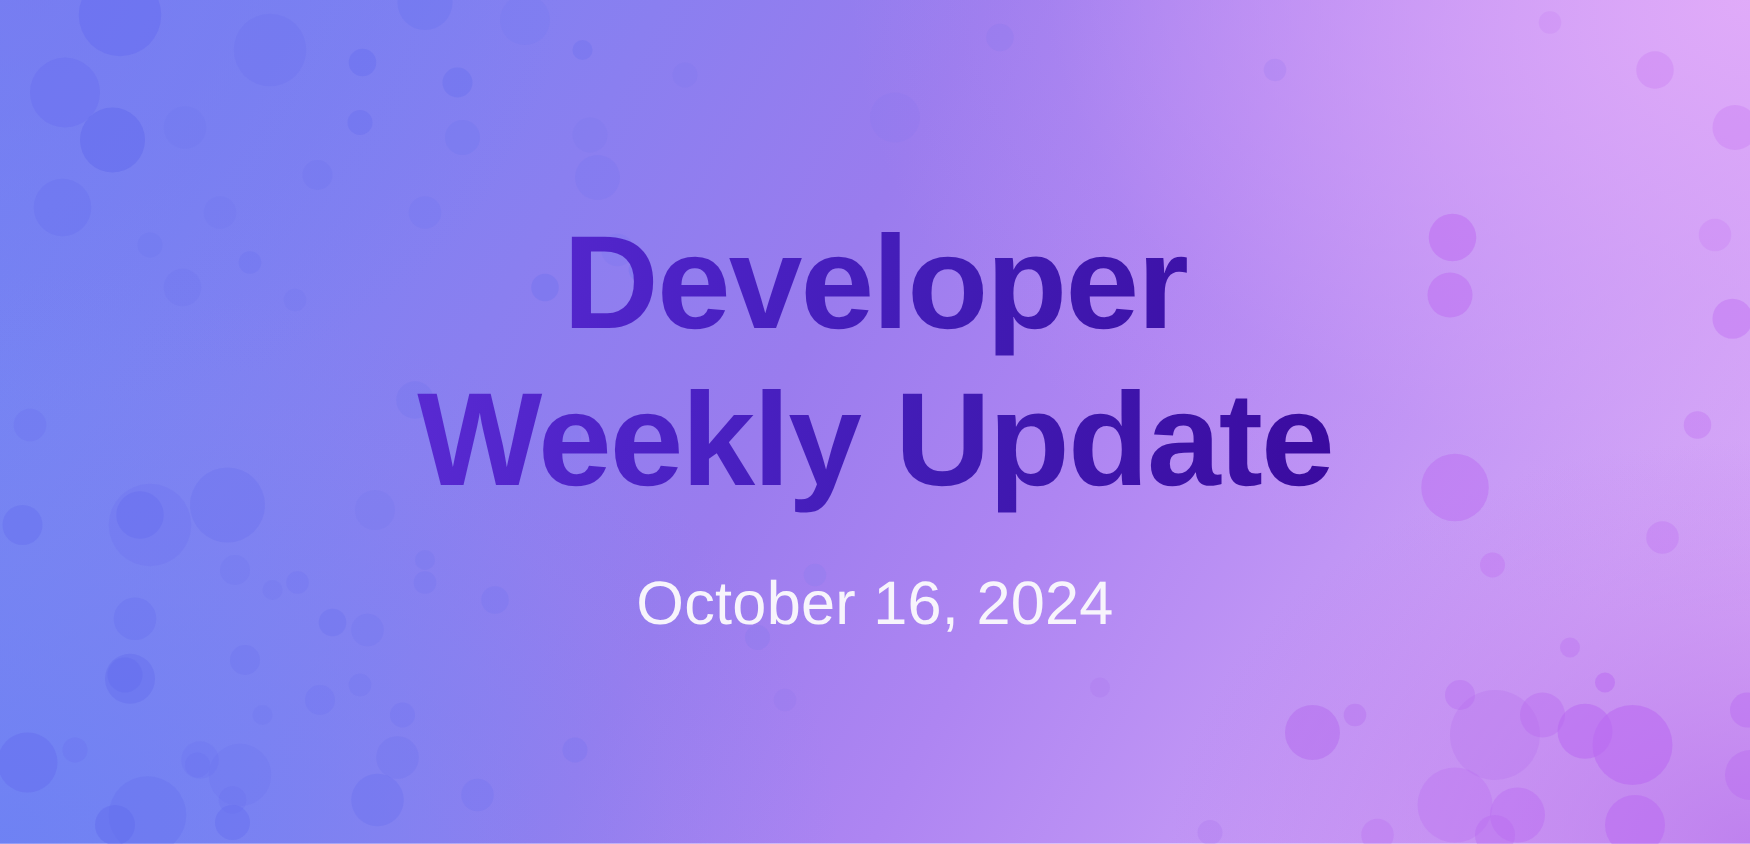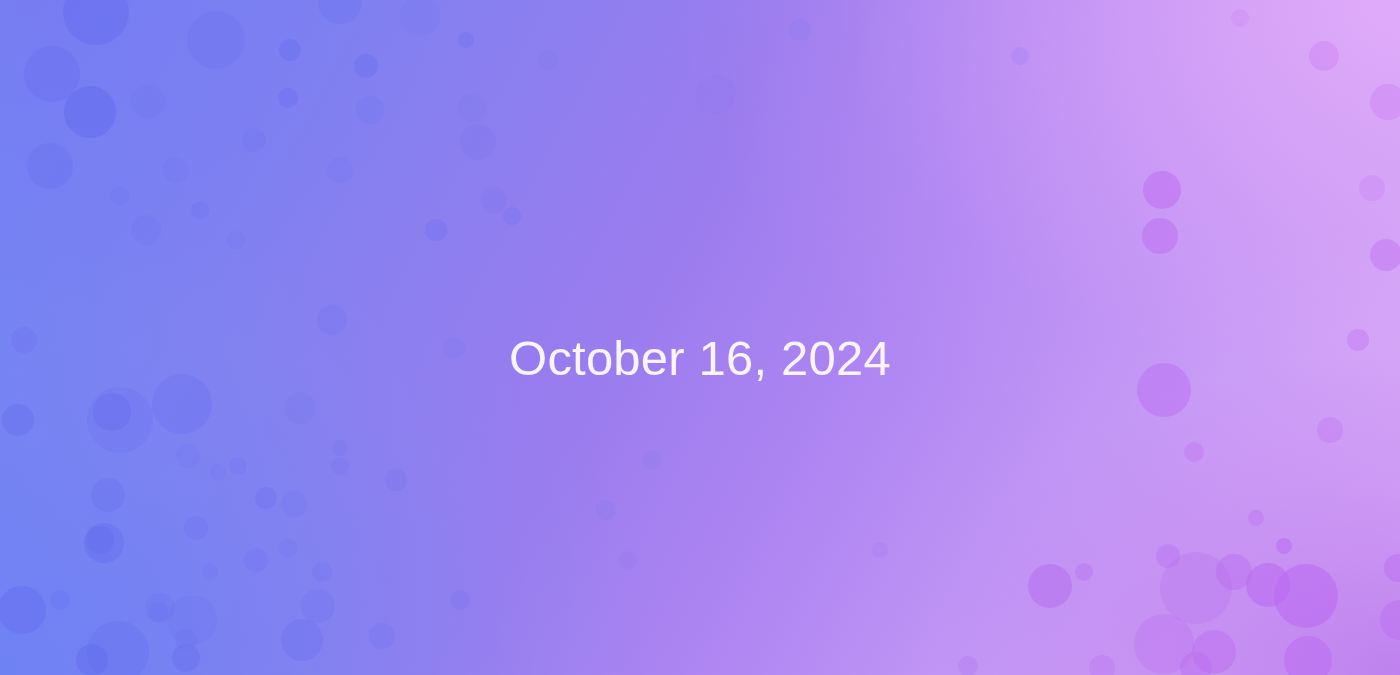--- a/index.html
+++ b/index.html
@@ -216,17 +216,19 @@
       <div class="bubble" style="left: 460px; top: 124px; width: 36px; height: 36px; background: rgba(116, 116, 240, 0.22);"></div>
       <div class="bubble" style="left: 458px; top: 94px; width: 28px; height: 28px; background: rgba(116, 116, 240, 0.18);"></div>
       <div class="bubble" style="left: 481px; top: 187px; width: 26px; height: 26px; background: rgba(116, 116, 240, 0.2);"></div>
       <div class="bubble" style="left: 443px; top: 337px; width: 22px; height: 22px; background: rgba(116, 116, 240, 0.18);"></div>
       <div class="bubble" style="left: 538px; top: 50px; width: 20px; height: 20px; background: rgba(122, 118, 240, 0.18);"></div>
       <div class="bubble" style="left: 619px; top: 551px; width: 18px; height: 18px; background: rgba(136, 116, 238, 0.18);"></div>
     </div>
 
   <div class="content">
     <h1 class="headline">
+      <span class="line">Developer</span>
+      <span class="line">Weekly Update</span>
     </h1>
     <div class="subtitle">October 16, 2024</div>
   </div>
 
 </div>
 
 </body></html>

